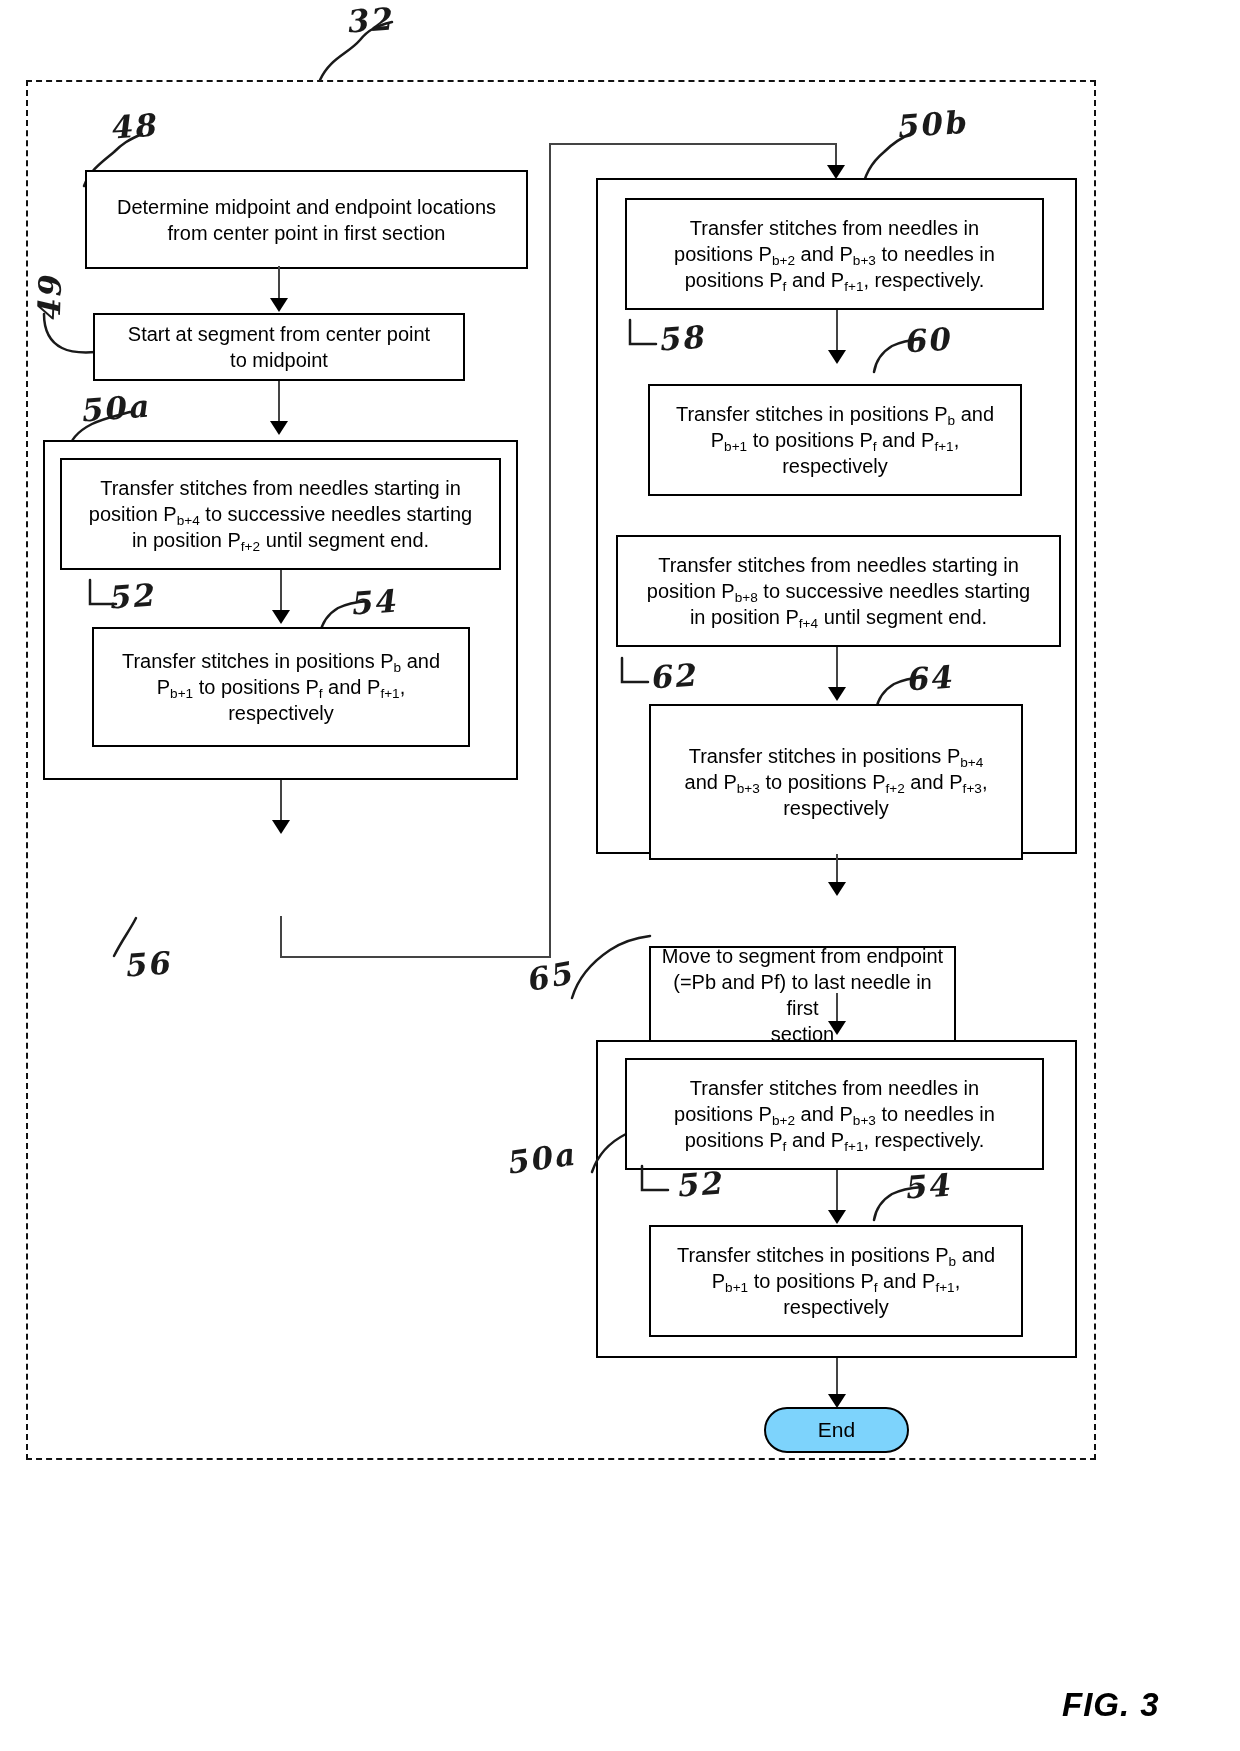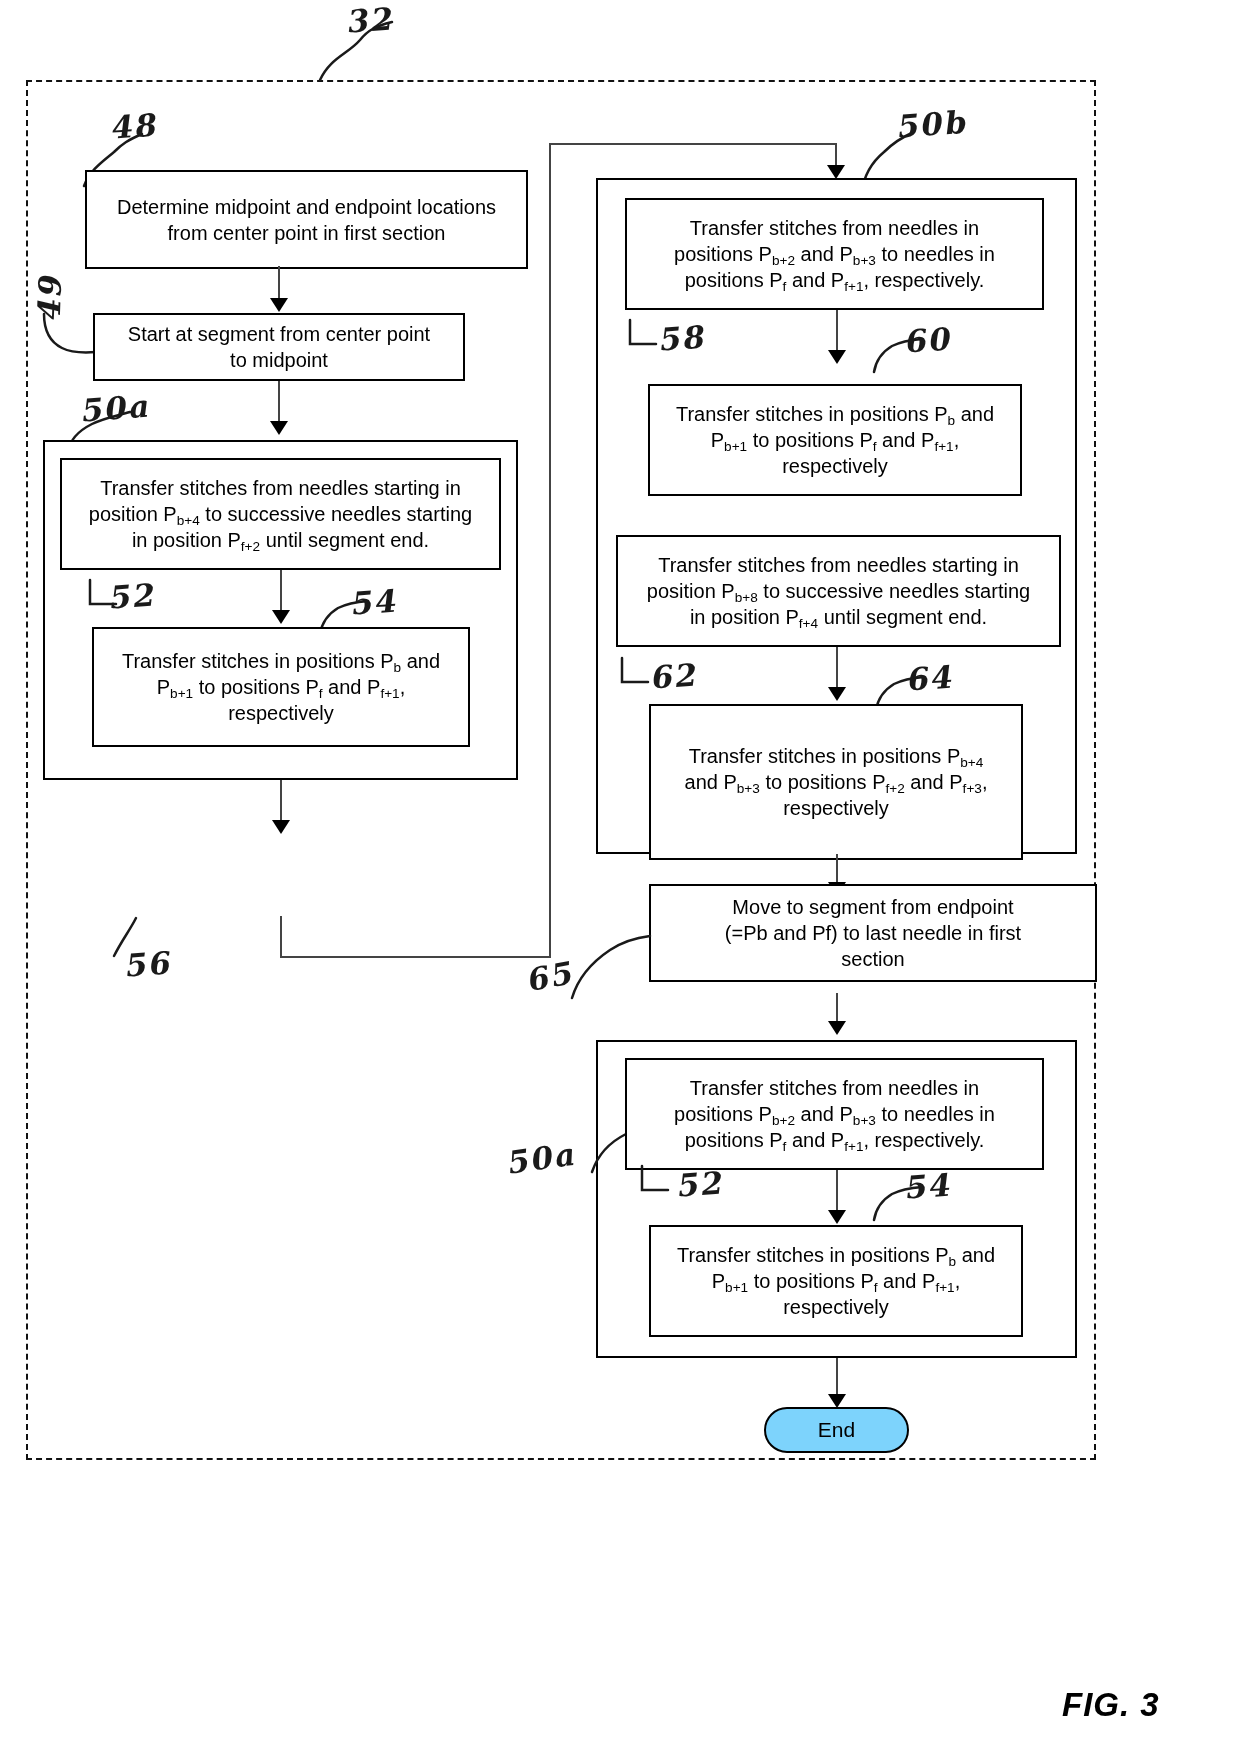--- a/index.html
+++ b/index.html
@@ -257,21 +257,21 @@
 
   <div class="box" style="left:649px; top:704px; width:374px; height:156px;">
     <div>
       Transfer stitches in positions P<sub>b+4</sub><br>and P<sub>b+3</sub> to positions P<sub>f+2</sub> and P<sub>f+3</sub>,<br>respectively
     </div>
   </div>
 
   <div class="vline" style="left:836px; top:854px; height:36px;"></div>
   <div class="arrowhead-down" style="left:828px; top:882px;"></div>
 
-  <div class="box" style="left:649px; top:884px; width:448px; height:98px;">
+  <div class="box" style="left:649px; top:946px; width:307px; height:98px;">
     <div>
       Move to segment from endpoint<br>(=Pb and Pf) to last needle in first<br>section
     </div>
   </div>
 
   <svg class="leader" style="left:570px; top:932px; width:84px; height:72px;">
     <path d="M 2 66 C 8 46, 22 30, 40 18 C 52 10, 64 6, 80 4" fill="none" stroke="#1a1a1a" stroke-width="2.5" stroke-linecap="round"></path>
   </svg>
   <div class="ref" style="left:528px; top:958px; transform:rotate(-10deg);">65</div>
 

